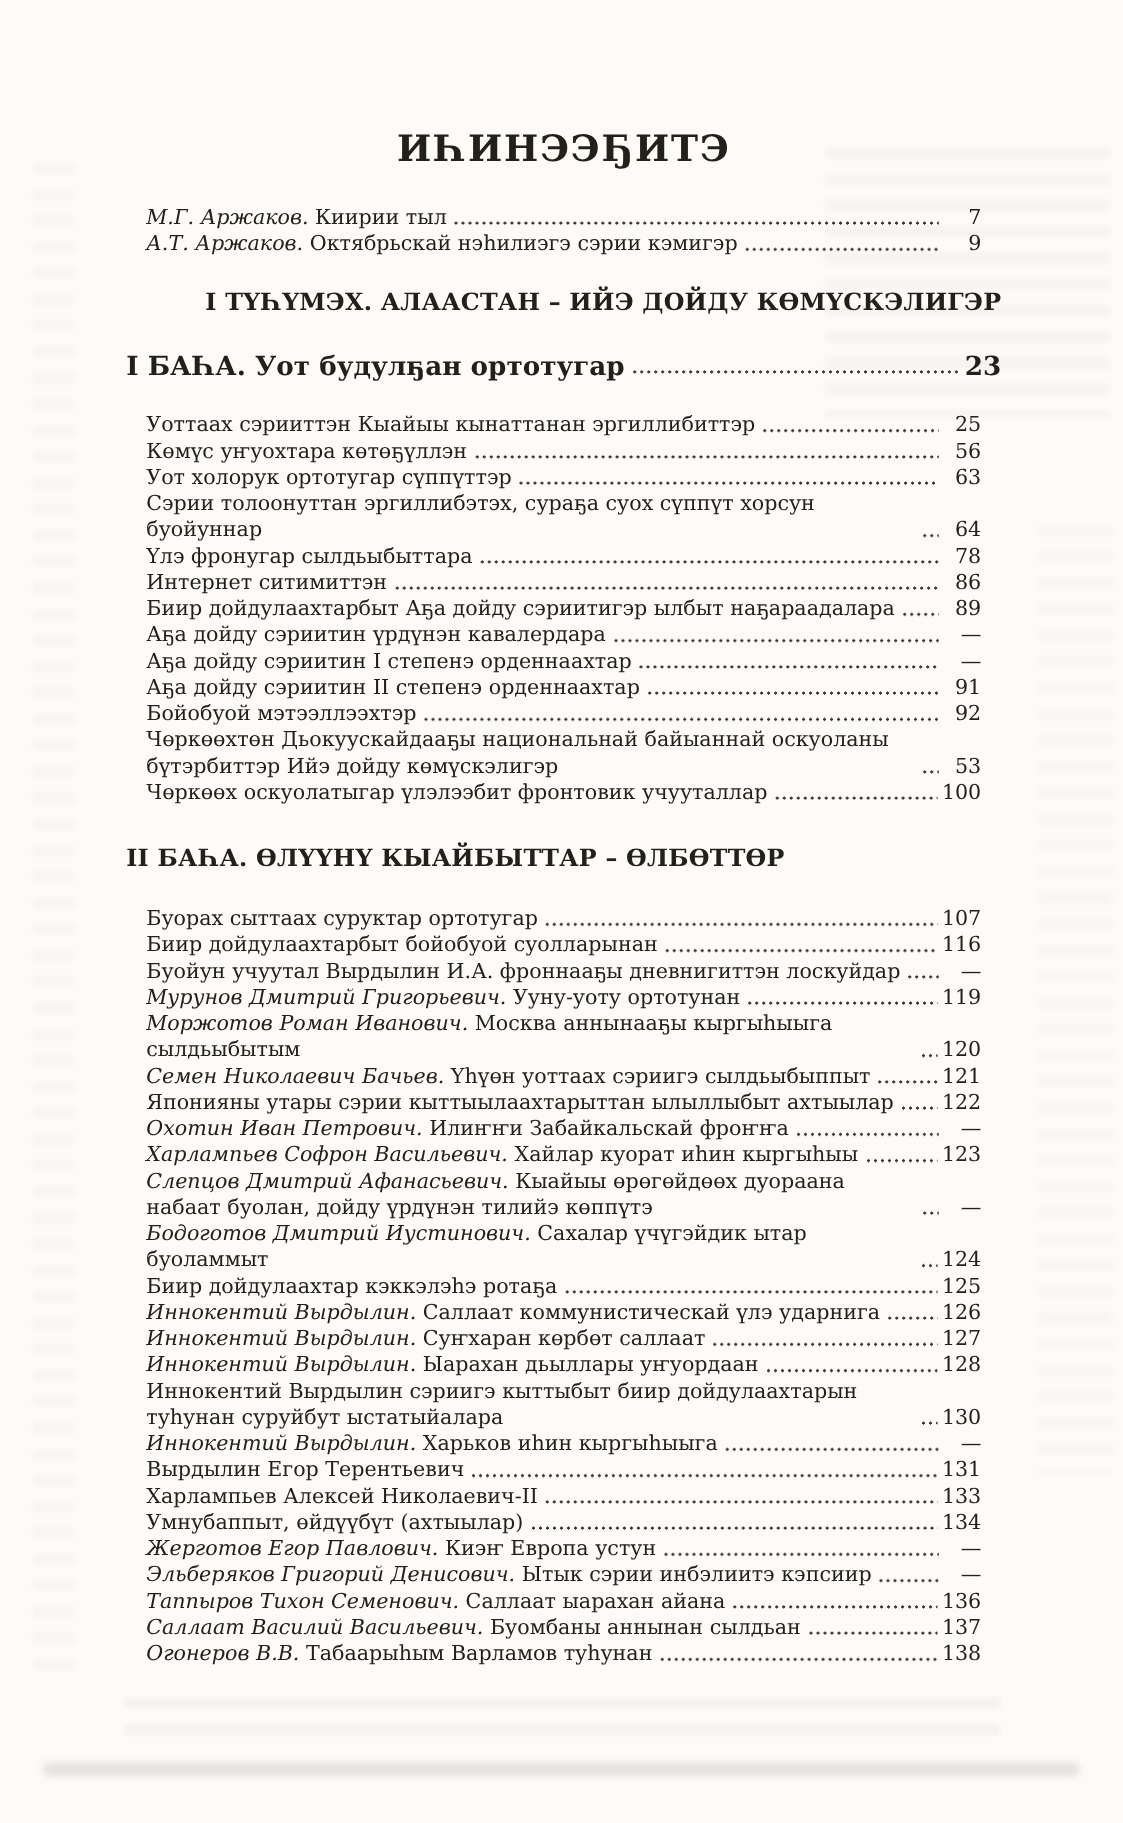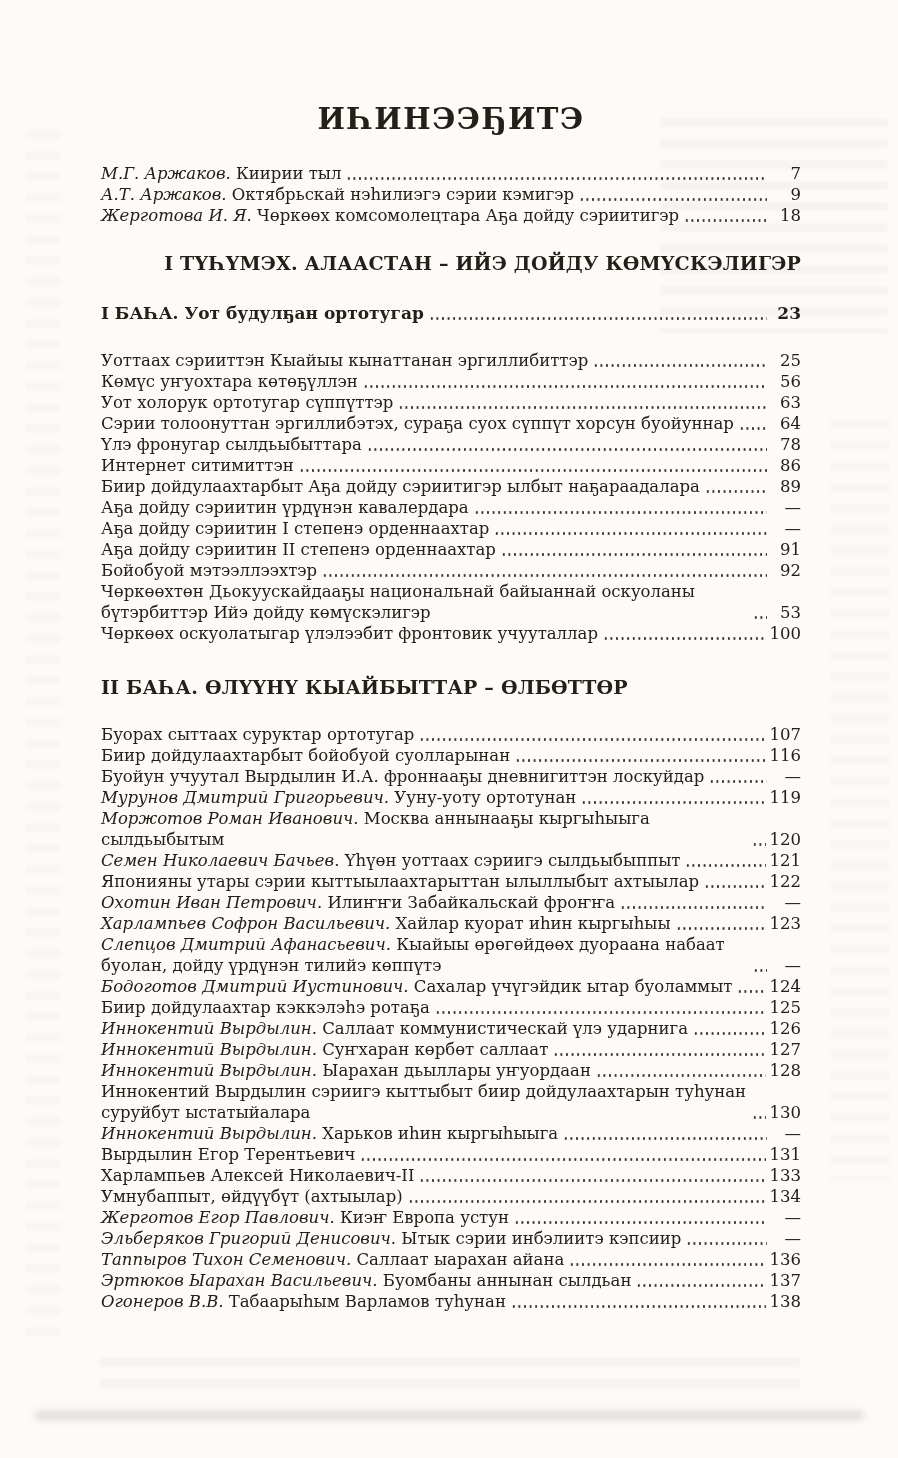--- a/index.html
+++ b/index.html
@@ -28,21 +28,21 @@
   }
   .book-title{
     margin:101px 0 0 0;
     text-align:center;
     font-size:29px;
     font-weight:bold;
     letter-spacing:1.5px;
     line-height:37px;
     color:var(--ink);
   }
-  .toc{margin:0;}
+  .toc{margin:16px;}
   .front-list{margin-top:25px;}
   .entry{
     display:flex;
     align-items:flex-end;
     font-size:16.5px;
     line-height:21px;
     color:var(--ink);
   }
   .entry .label{flex:0 1 auto;}
   .entry .label i{font-style:italic;}
@@ -75,21 +75,21 @@
     margin:31px 0 0 0;
     font-size:19px;
     font-weight:bold;
     line-height:24px;
     letter-spacing:0.2px;
     color:var(--ink);
   }
   .chapter-line{
     margin-top:28px;
     font-weight:bold;
-    font-size:17px;
+    font-size:21px;
   }
   .entries{margin-top:26px;}
   .entries2{margin-top:25px;}
 
   
   .bleed{
     position:absolute;
     pointer-events:none;
     background-image:repeating-linear-gradient(
       180deg,
@@ -128,25 +128,20 @@
         <div class="entry">
           <span class="label"><i>М.Г. Аржаков.</i><span> Киирии тыл</span></span>
           <span class="leader"></span>
           <span class="pg">7</span>
         </div>
         <div class="entry">
           <span class="label"><i>А.Т. Аржаков.</i><span> Октябрьскай нэһилиэгэ сэрии кэмигэр</span></span>
           <span class="leader"></span>
           <span class="pg">9</span>
         </div>
-        <div class="entry">
-          <span class="label"><i>Жерготова И. Я.</i><span> Чөркөөх комсомолецтара Аҕа дойду сэриитигэр</span></span>
-          <span class="leader"></span>
-          <span class="pg">18</span>
-        </div>
       </div>
 
     <h2 class="part-heading">I ТҮҺҮМЭХ. АЛААСТАН – ИЙЭ ДОЙДУ КӨМҮСКЭЛИГЭР</h2>
 
     <div class="entry chapter-line">
       <span class="label">I БАҺА. Уот будулҕан ортотугар</span>
       <span class="leader"></span>
       <span class="pg">23</span>
     </div>
 
@@ -330,21 +325,21 @@
           <span class="label"><i>Эльберяков Григорий Денисович.</i><span> Ытык сэрии инбэлиитэ кэпсиир</span></span>
           <span class="leader"></span>
           <span class="pg">—</span>
         </div>
         <div class="entry">
           <span class="label"><i>Таппыров Тихон Семенович.</i><span> Саллаат ыарахан айана</span></span>
           <span class="leader"></span>
           <span class="pg">136</span>
         </div>
         <div class="entry">
-          <span class="label"><i>Эртюков Ыарахан Васильевич.</i><span> Буомбаны аннынан сылдьан</span></span>
+          <span class="label"><i>Саллаат Василий Васильевич.</i><span> Буомбаны аннынан сылдьан</span></span>
           <span class="leader"></span>
           <span class="pg">137</span>
         </div>
         <div class="entry">
           <span class="label"><i>Огонеров В.В.</i><span> Табаарыһым Варламов туһунан</span></span>
           <span class="leader"></span>
           <span class="pg">138</span>
         </div>
       </div>
 

